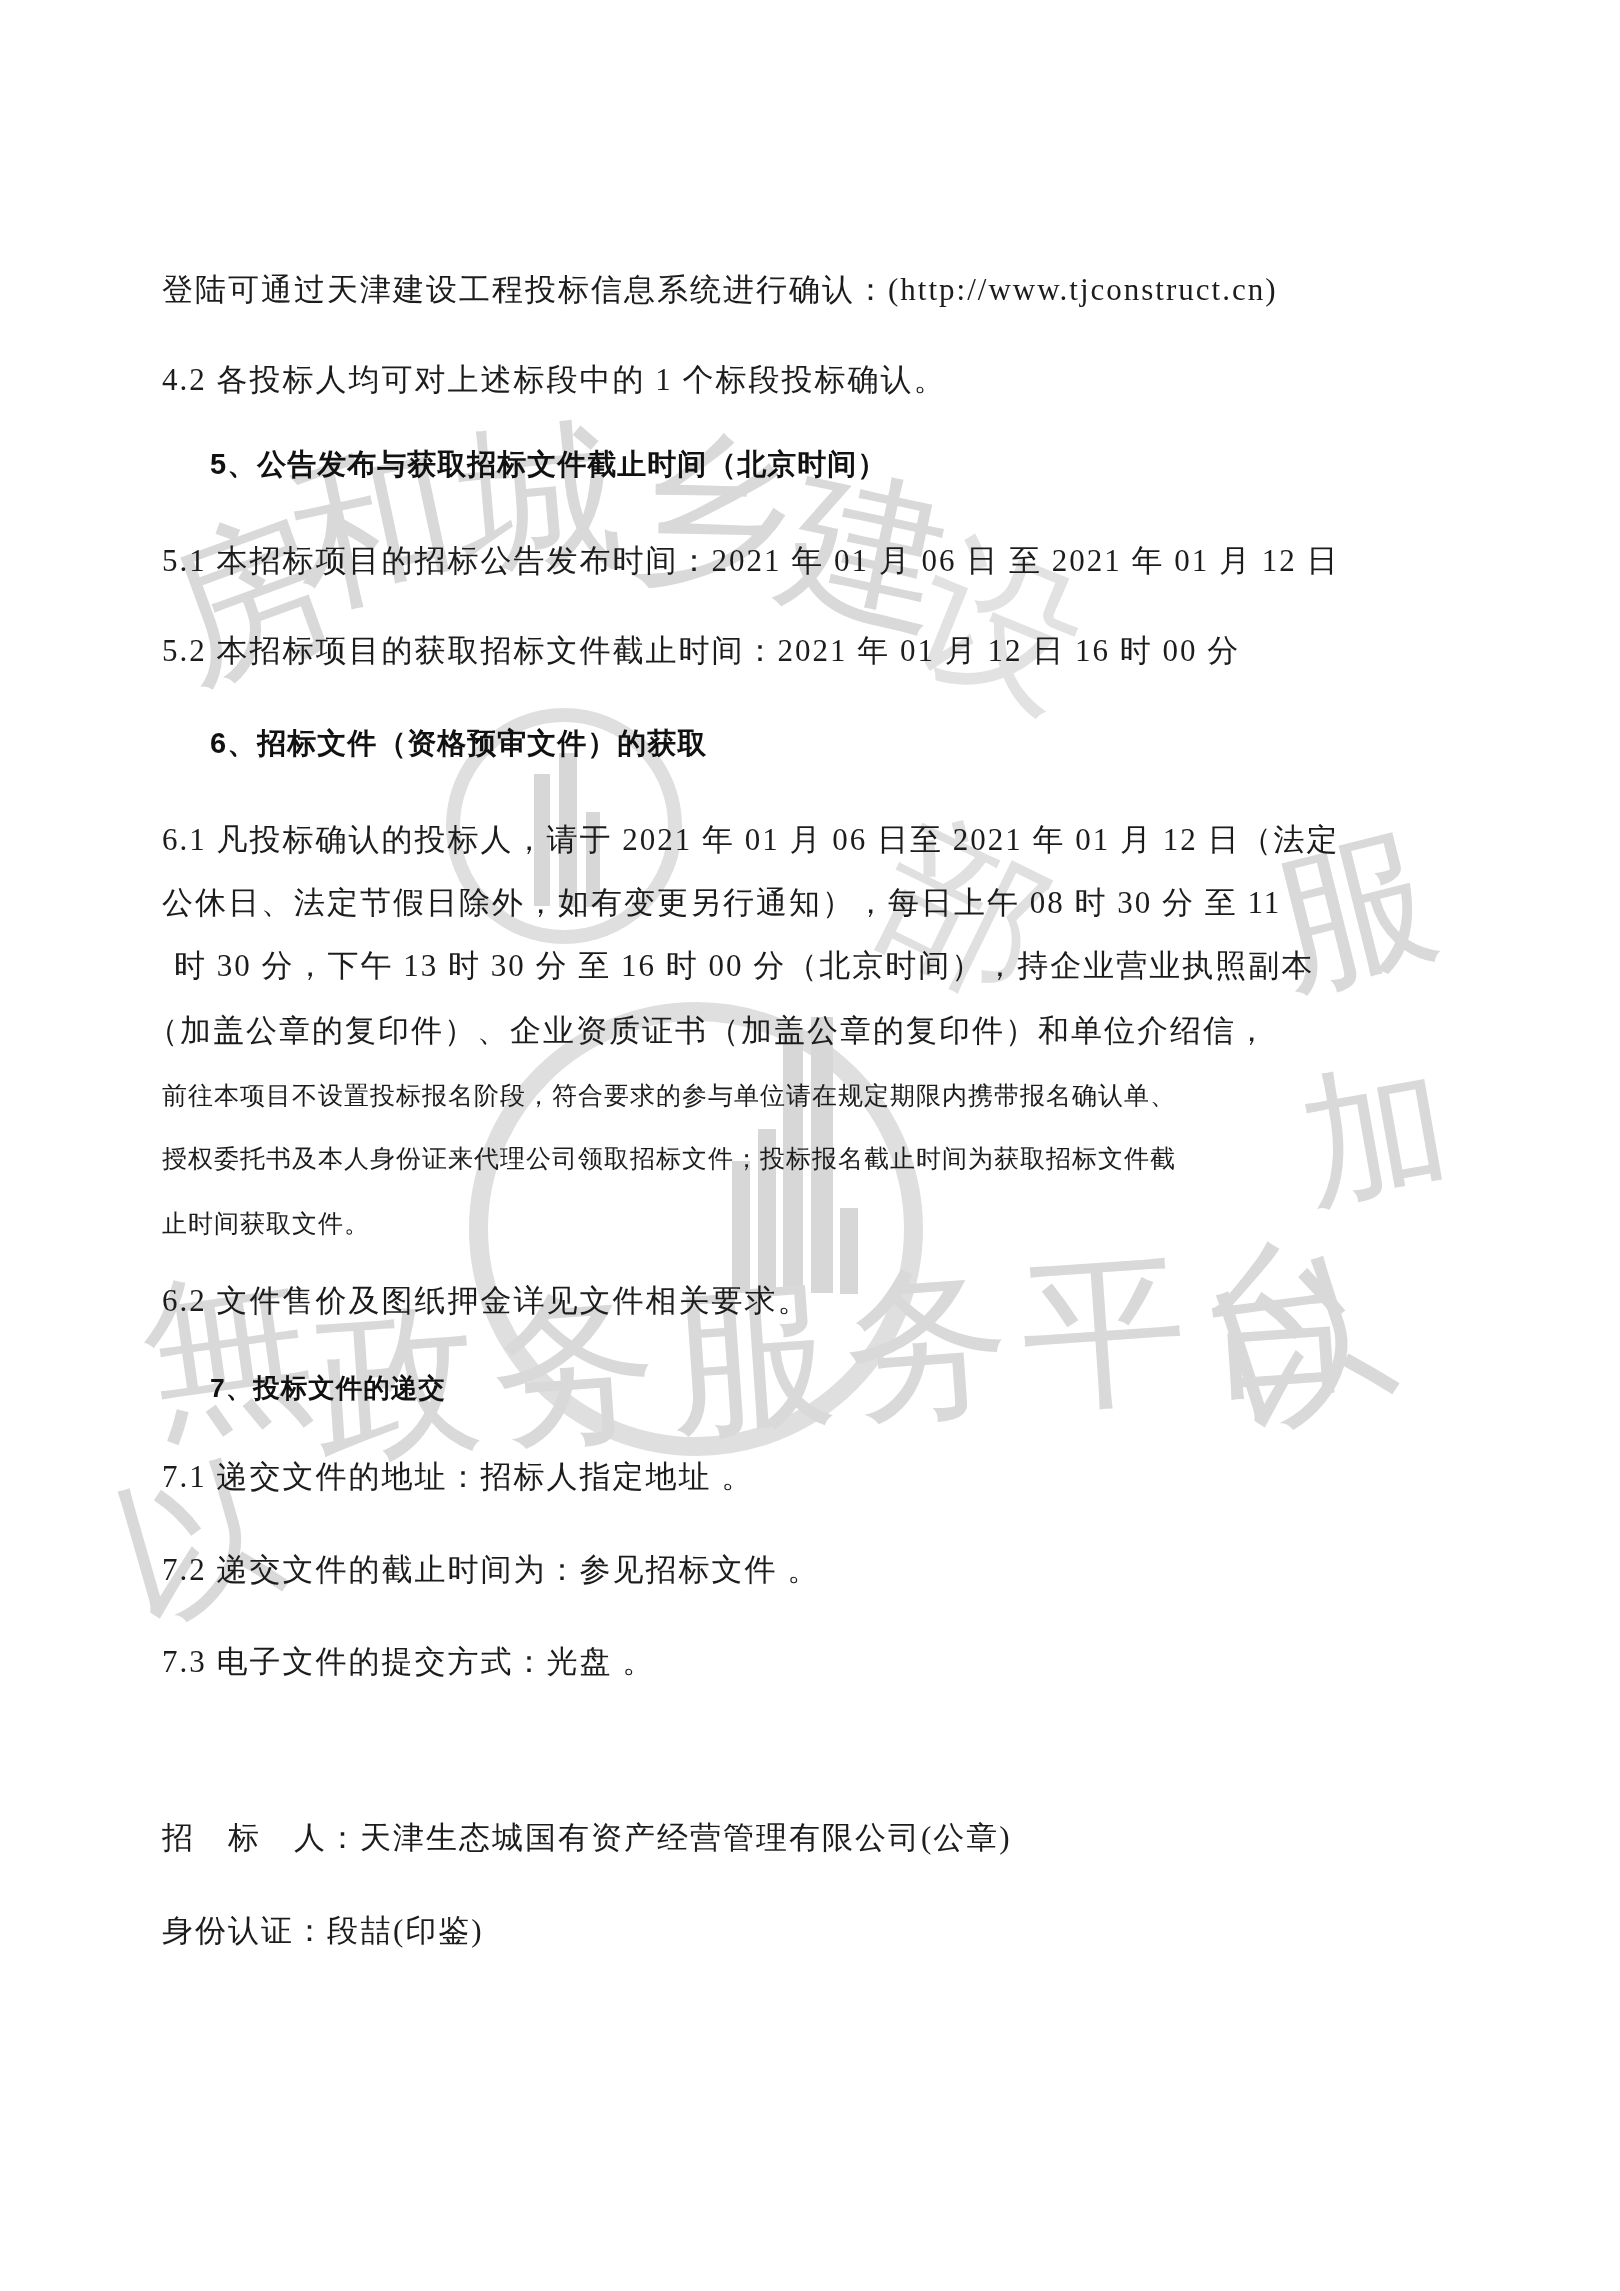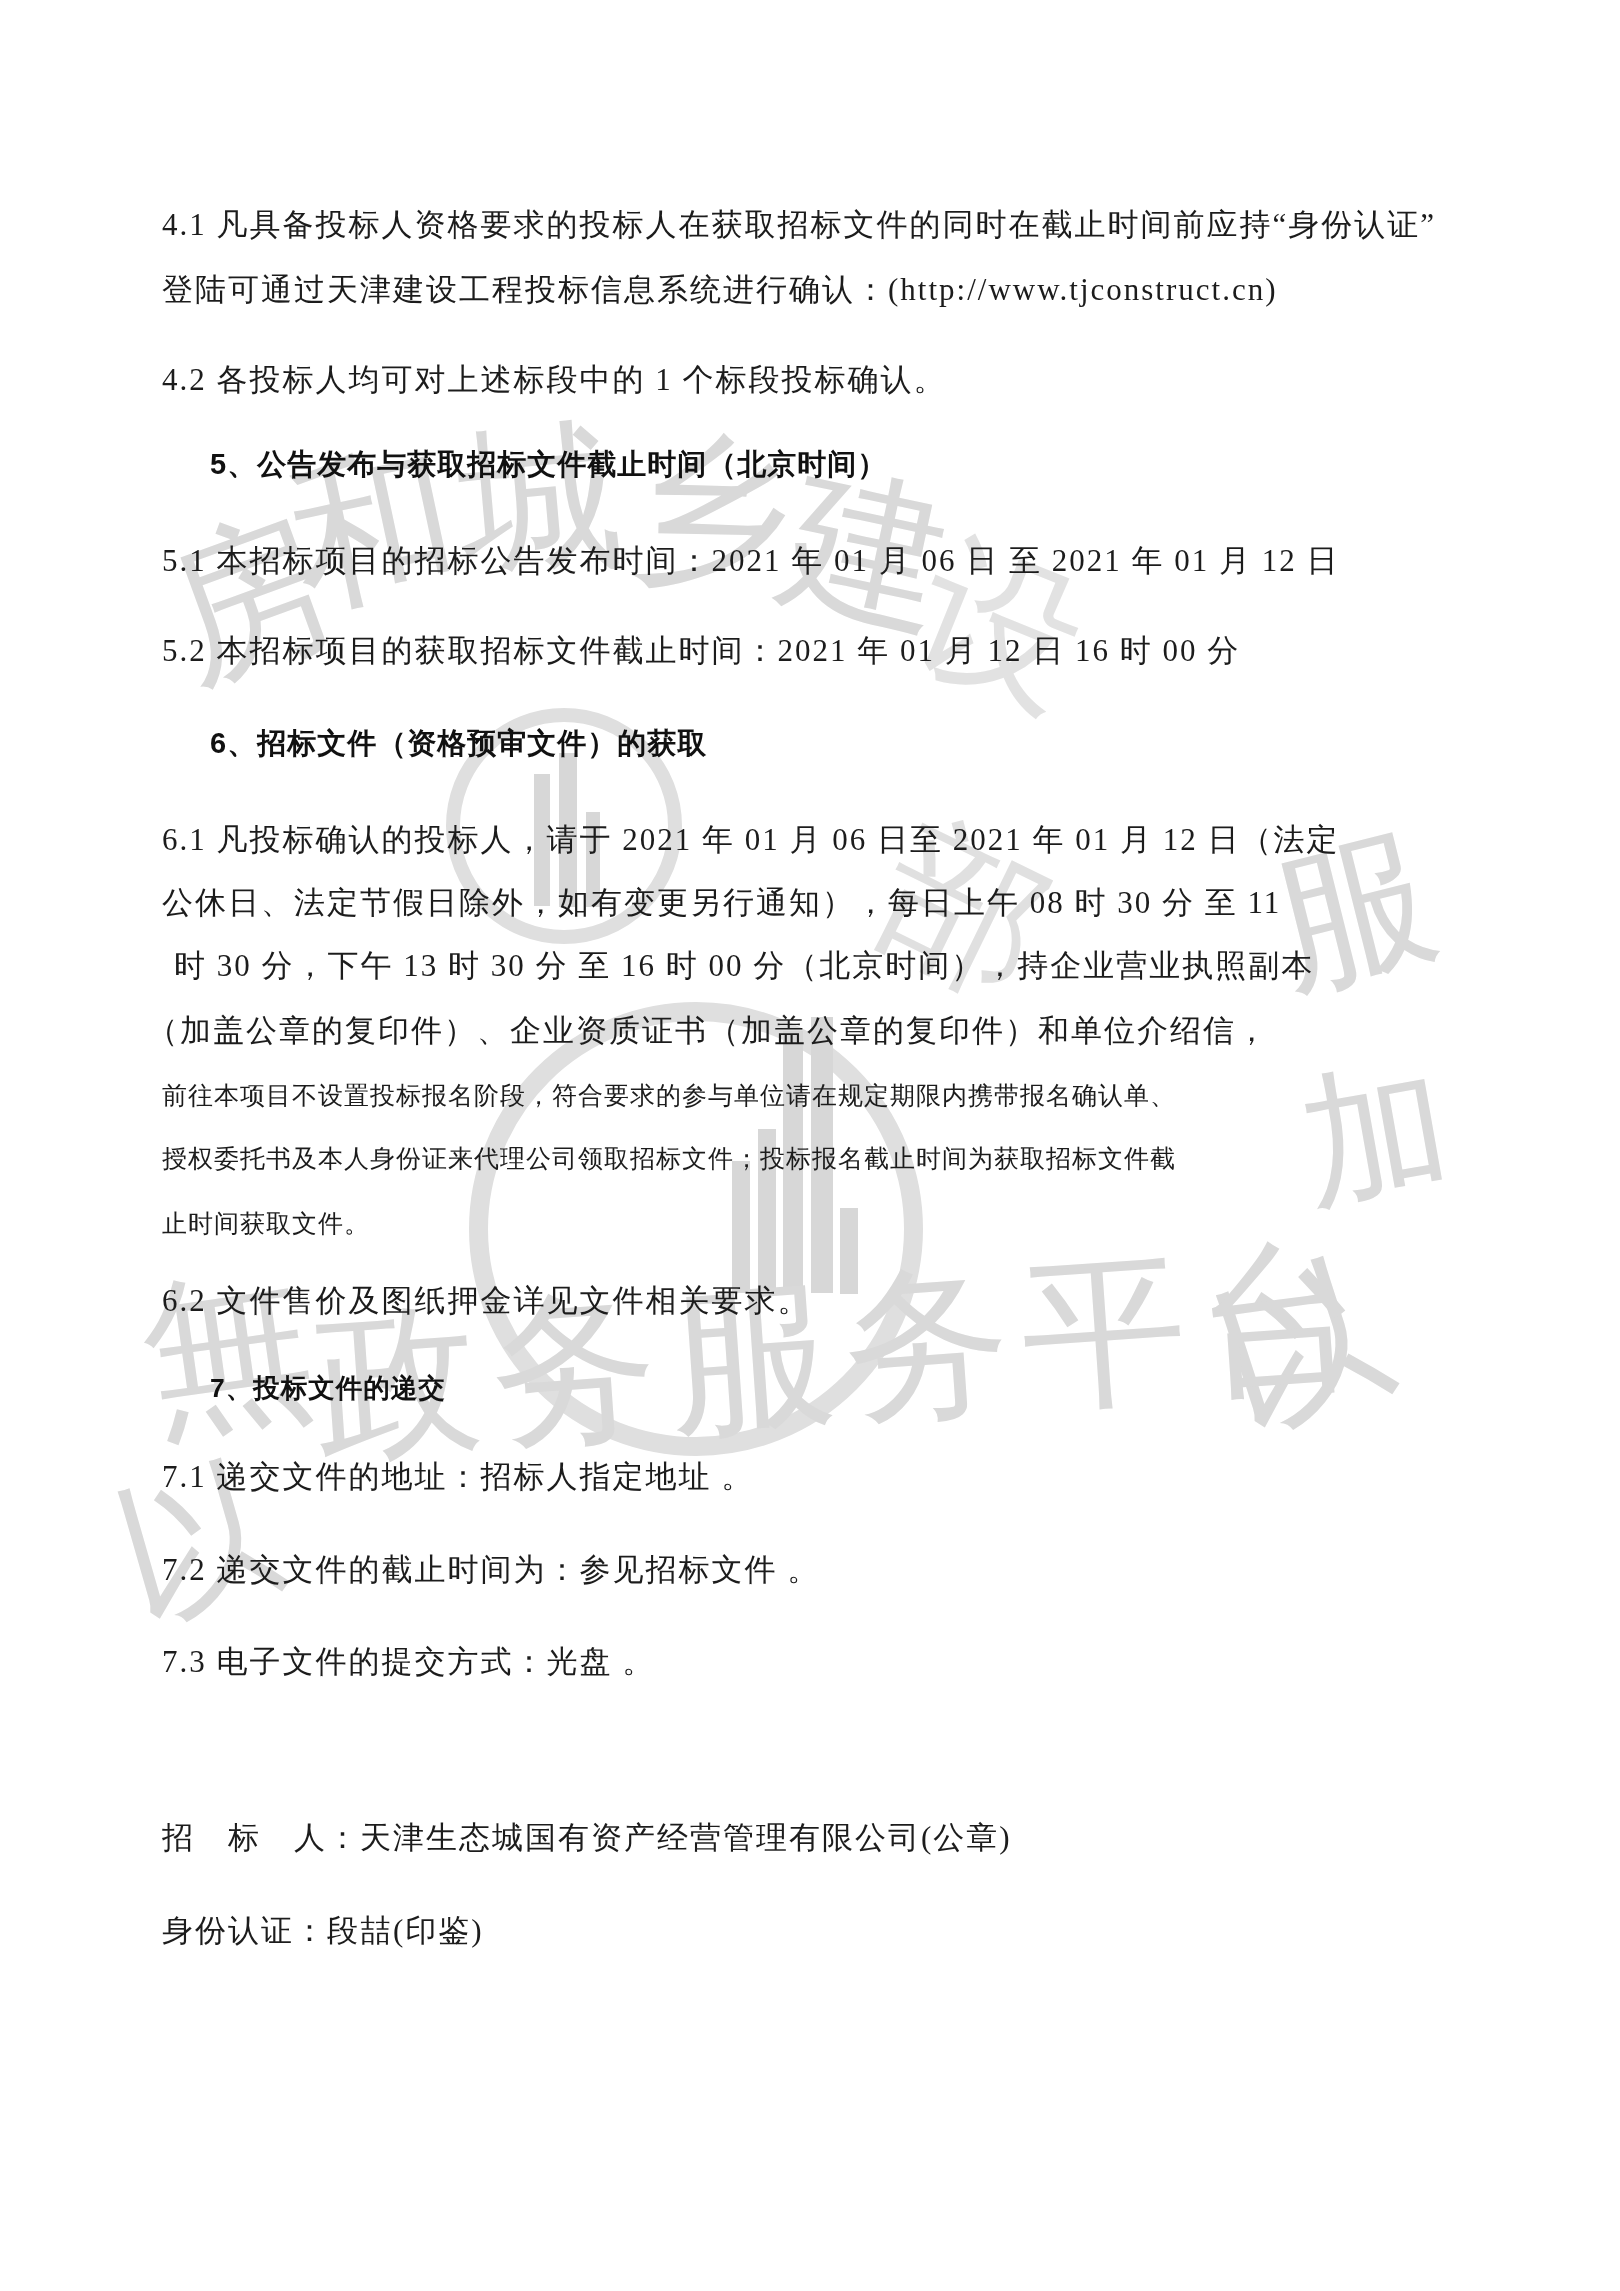--- a/index.html
+++ b/index.html
@@ -69,21 +69,20 @@
 
     <span class="wm-char" style="left:1274px; top:831px; transform:rotate(-14deg); font-size:159px;">服</span>
     <span class="wm-char" style="left:1302px; top:1063px; transform:rotate(-10deg); font-size:147px;">加</span>
     <span class="wm-char" style="left:1220px; top:1264px; transform:rotate(-18deg); font-size:165px;">以</span>
 
     <div class="wm-platform">
       <span>政</span><span>务</span><span>服</span><span>务</span><span>平</span><span>台</span>
     </div>
   </div>
 
-  <div class="txt" style="top:206px;">4.1 凡具备投标人资格要求的投标人在获取招标文件的同时在截止时间前应持“身份认证”</div>
   <div class="txt" style="top:271px;">登陆可通过天津建设工程投标信息系统进行确认：(http://www.tjconstruct.cn)</div>
   <div class="txt" style="top:361px;">4.2 各投标人均可对上述标段中的 1 个标段投标确认。</div>
 
   <div class="txt head h-big" style="top:446px;">5、公告发布与获取招标文件截止时间（北京时间）</div>
   <div class="txt" style="top:542px;">5.1 本招标项目的招标公告发布时间：2021 年 01 月 06 日 至 2021 年 01 月 12 日</div>
   <div class="txt" style="top:632px;">5.2 本招标项目的获取招标文件截止时间：2021 年 01 月 12 日 16 时 00 分</div>
 
   <div class="txt head h-big" style="top:725px;">6、招标文件（资格预审文件）的获取</div>
   <div class="txt" style="top:821px;">6.1 凡投标确认的投标人，请于 2021 年 01 月 06 日至 2021 年 01 月 12 日（法定</div>
   <div class="txt" style="top:884px;">公休日、法定节假日除外，如有变更另行通知），每日上午 08 时 30 分 至 11</div>

